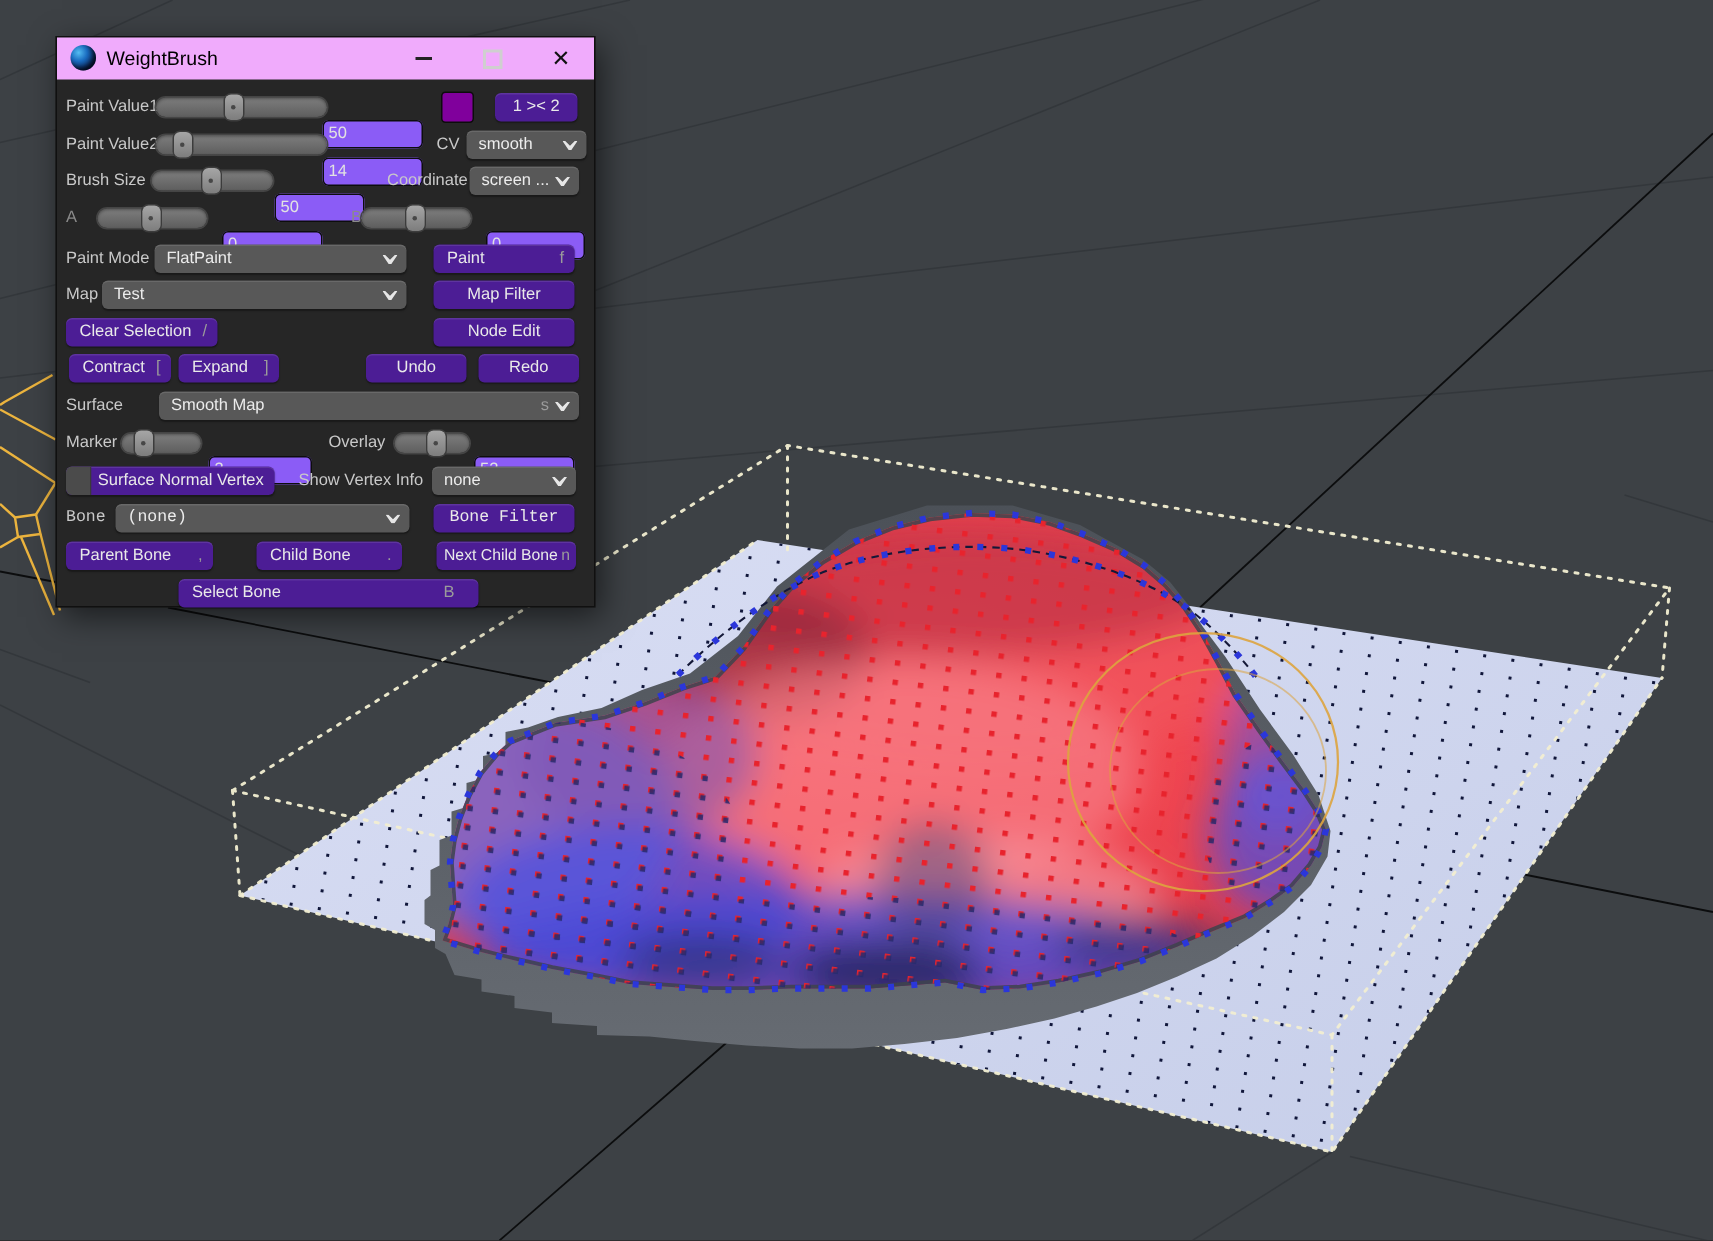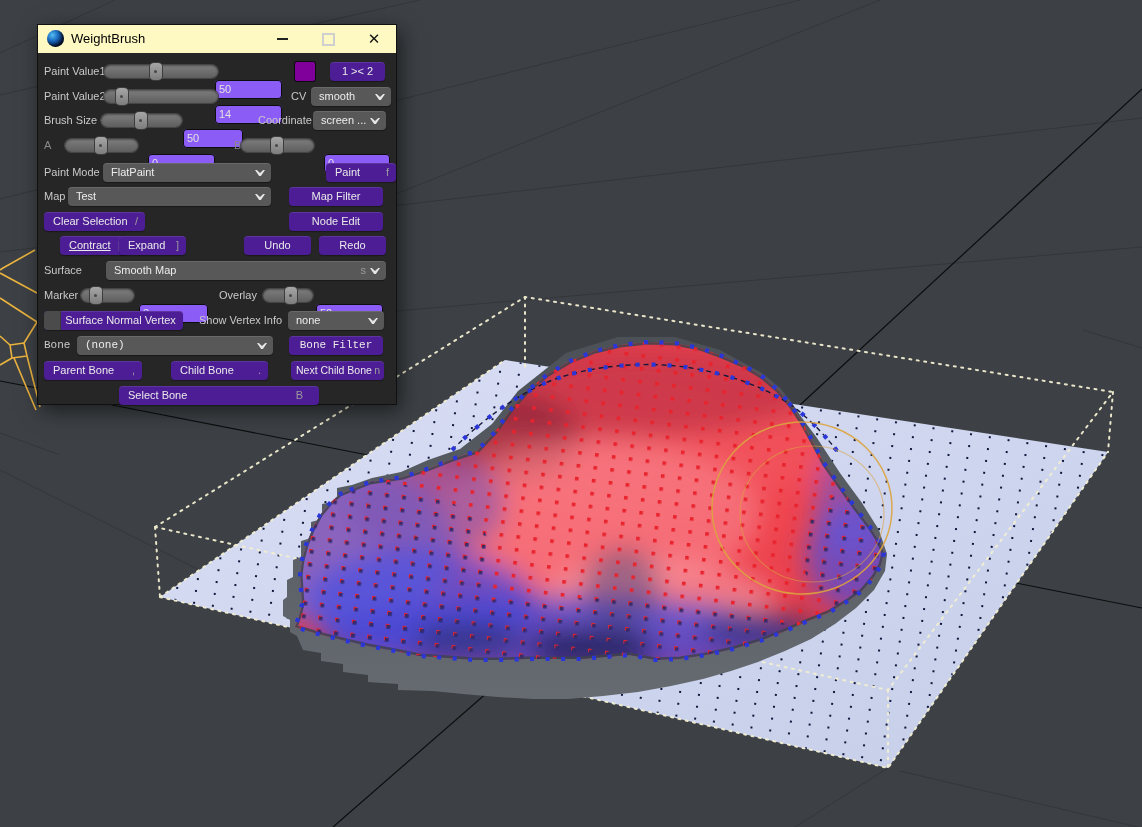--- a/index.html
+++ b/index.html
@@ -4,21 +4,21 @@
 <style>
   html,body{margin:0;padding:0;background:#222;}
   .stage{position:relative;width:1142px;height:827px;overflow:hidden;background:#3d4145;
          font-family:"Liberation Sans",sans-serif;}
   .stage svg{position:absolute;left:0;top:0;}
 
   
   .dlg{position:absolute;left:37px;top:24px;width:360px;height:381px;background:#262626;
        box-sizing:border-box;border:1px solid #101010;box-shadow:4px 6px 20px rgba(0,0,0,.55);
        font-size:11px;color:#c9c9c9;}
-  .tbar{position:absolute;left:0;top:0;right:0;height:28px;background:#fef9c3;}
+  .tbar{position:absolute;left:0;top:0;right:0;height:28px;background:#f0abfc;}
   .logo{position:absolute;left:9px;top:5px;width:17px;height:17px;border-radius:50%;
         background:radial-gradient(circle at 32% 30%, #54bdf2 0%, #1a6cc0 34%, #0a1f50 72%, #060d22 100%);
         box-shadow:inset -2px -2px 3px rgba(0,0,0,.6);}
   .ttl{position:absolute;left:33px;top:6px;color:#000;font-size:13px;}
   .wbtn{position:absolute;top:0;width:32px;height:28px;display:flex;align-items:center;justify-content:center;cursor:default;}
   .wmin{left:228px;} .wmin i{display:block;width:11px;height:2px;background:#222;}
   .wmax{left:274px;} .wmax i{display:block;width:9px;height:9px;border:2px solid #cfcfcf;}
   .wclo{left:320px;font-size:15px;color:#111;}
 
   .r{position:absolute;height:19px;line-height:19px;}
@@ -226,36 +226,36 @@
     <span class="lab dim" style="left:196px;">B</span>
     <span class="sl" style="left:203px;width:73px;">
           <span class="knob" style="left:30px;"></span>
         </span>
     <span class="fld" style="left:286px;width:66px;">0</span>
   </div>
 
   <div class="r" style="left:0;top:138px;width:360px;">
     <span class="lab" style="left:6px;">Paint Mode</span>
     <span class="dd" style="left:65px;width:168px;"><span>FlatPaint</span><span class="ch"></span></span>
-    <span class="btn left" style="left:251px;width:70px;margin-left:37px;"><span>Paint</span><span class="sc">f</span></span>
+    <span class="btn left" style="left:251px;width:94px;"><span>Paint</span><span class="sc">f</span></span>
   </div>
 
   <div class="r" style="left:0;top:162px;width:360px;">
     <span class="lab" style="left:6px;">Map</span>
     <span class="dd" style="left:30px;width:203px;"><span>Test</span><span class="ch"></span></span>
     <span class="btn" style="left:251px;width:94px;">Map Filter</span>
   </div>
 
   <div class="r" style="left:0;top:187px;width:360px;">
     <span class="btn left" style="left:6px;width:101px;"><span>Clear Selection</span><span class="sc">/</span></span>
     <span class="btn" style="left:251px;width:94px;">Node Edit</span>
   </div>
 
   <div class="r" style="left:0;top:211px;width:360px;">
-    <span class="btn left" style="left:22px;width:68px;text-decoration:underline;"><span>Contract</span><span class="sc">[</span></span>
+    <span class="btn left" style="left:8px;width:68px;"><span>Contract</span><span class="sc">[</span></span>
     <span class="btn left" style="left:81px;width:67px;"><span>Expand</span><span class="sc">]</span></span>
     <span class="btn" style="left:206px;width:67px;">Undo</span>
     <span class="btn" style="left:281px;width:67px;">Redo</span>
   </div>
 
   <div class="r" style="left:0;top:236px;width:360px;">
     <span class="lab" style="left:6px;">Surface</span>
     <span class="dd" style="left:68px;width:280px;"><span>Smooth Map</span><span class="sc" style="right:20px;">s</span><span class="ch"></span></span>
   </div>
 

